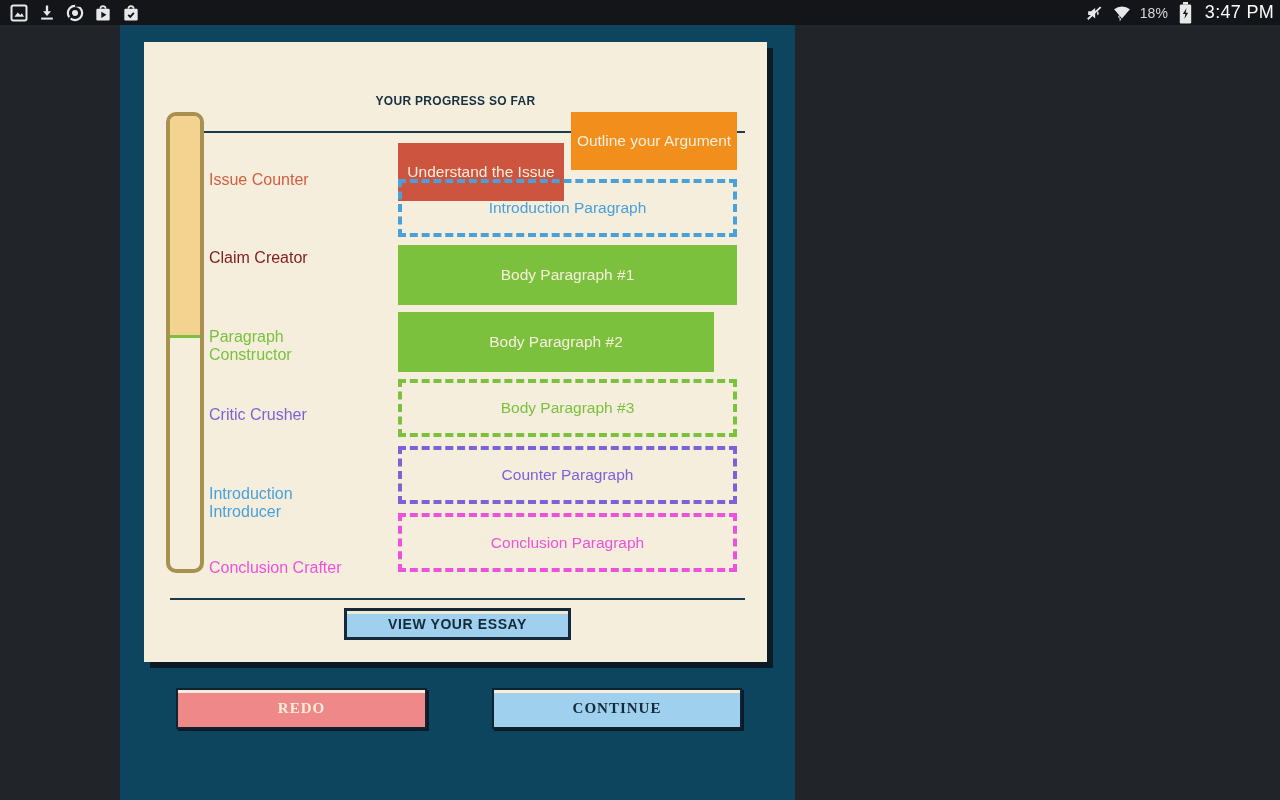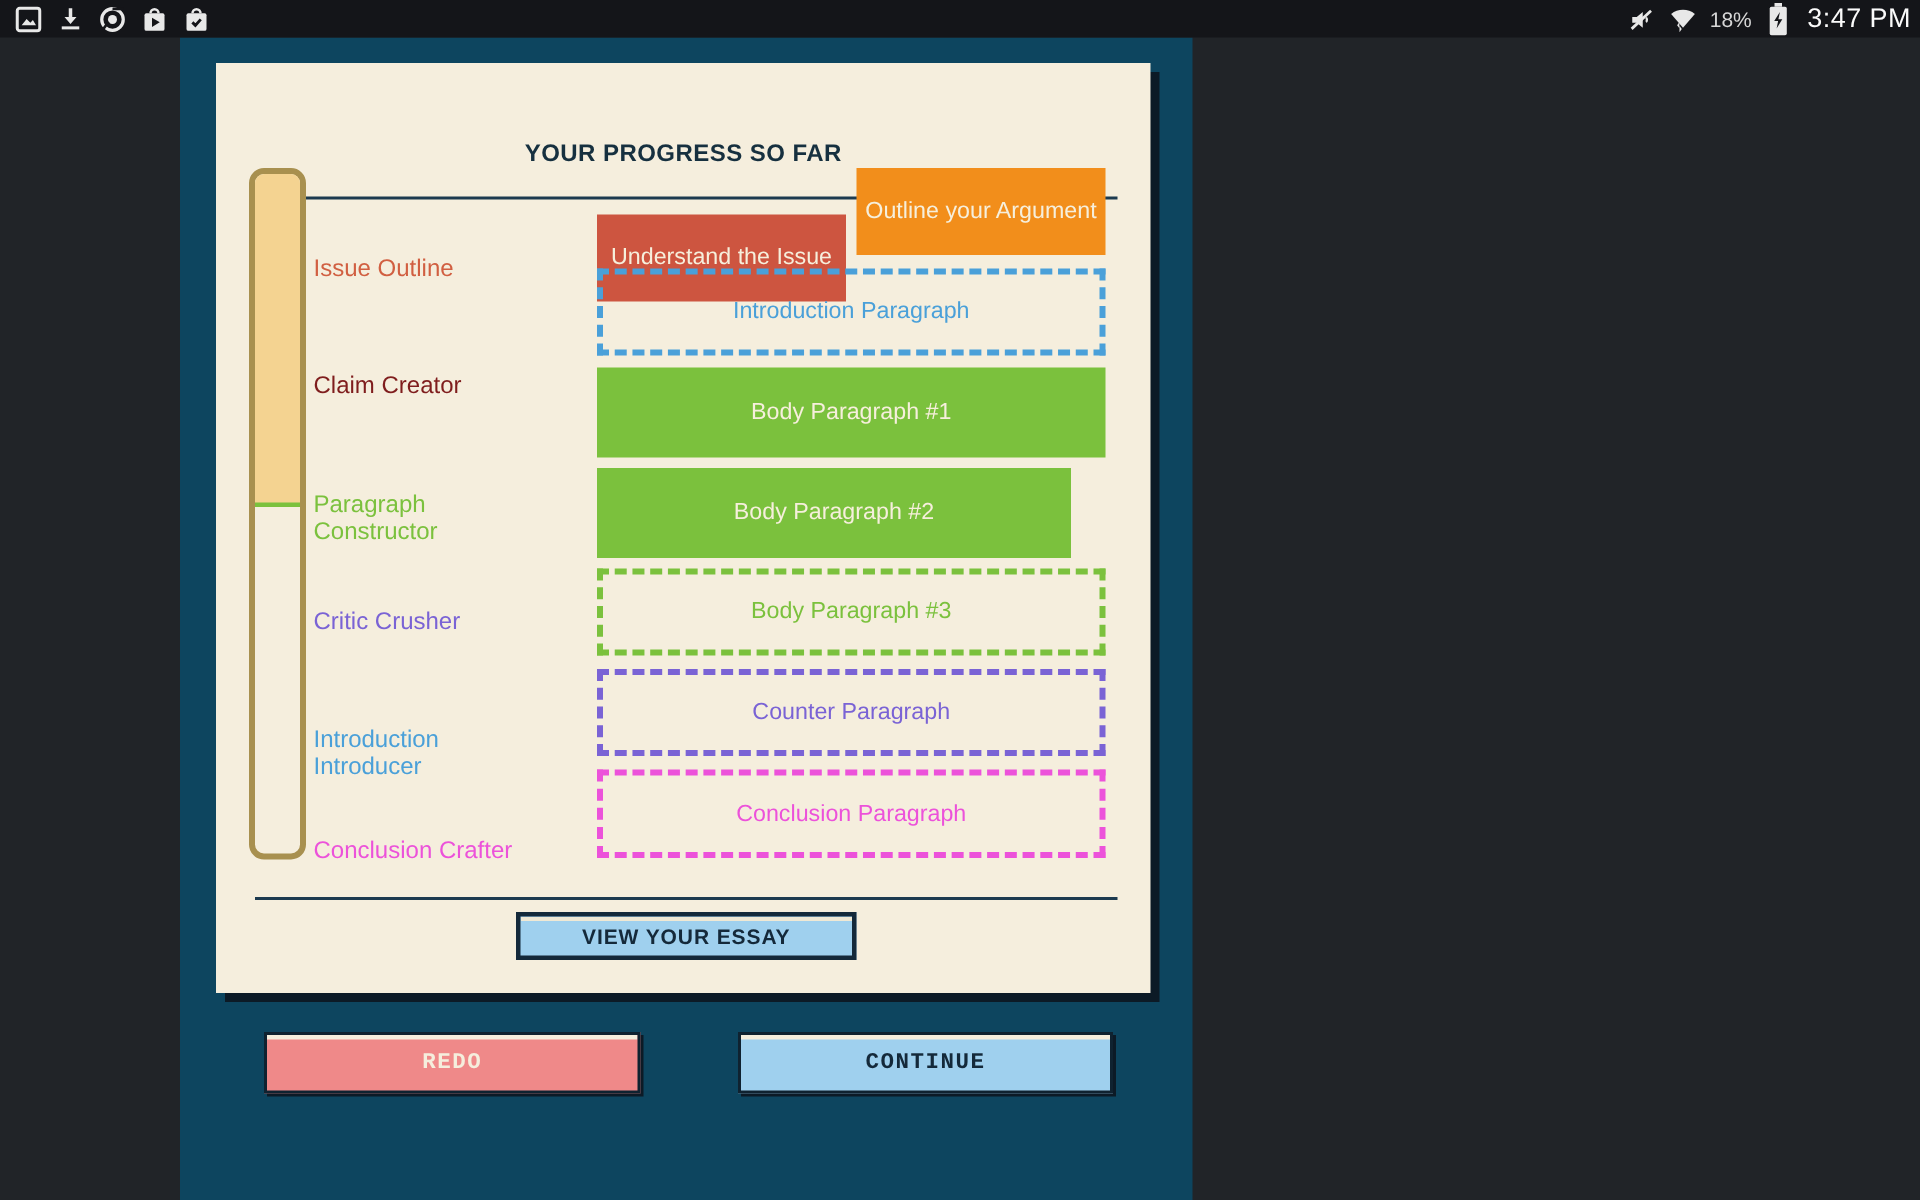--- a/index.html
+++ b/index.html
@@ -21,21 +21,21 @@
 
   
   .teal-panel { position:absolute; left:120px; top:25px; width:675px; height:775px; background:#0d455f; }
 
   .card {
     position:absolute; left:144px; top:42px; width:623px; height:620px;
     background:#f5eedd; box-shadow:6px 6px 0 #0c1a26;
   }
   .card-title {
     position:absolute; left:0; top:52px; width:100%; text-align:center;
-    color:#16303f; font-size:16px; font-weight:bold; letter-spacing:0.3px;
+    color:#16303f; font-size:12px; font-weight:bold; letter-spacing:0.3px;
   }
   .hr { position:absolute; left:26px; width:575px; height:2px; background:#1c3a4f; }
   .hr1 { top:89px; } .hr2 { top:556px; }
 
   
   .vbar {
     position:absolute; left:22px; top:70px; width:38px; height:461px;
     border:4px solid #a8904f; border-radius:10px; background:#f5eedd; overflow:hidden;
   }
   .vbar-fill { width:100%; border-bottom:3px solid #7bc13d; }
@@ -58,21 +58,21 @@
     background:#9fd0ee; border:3px solid #14293a; box-shadow:inset 0 3px 0 #efe8d4;
     color:#14293a; font-size:14px; font-weight:bold; letter-spacing:0.6px;
     display:flex; align-items:center; justify-content:center; cursor:pointer;
     font-family:"Liberation Sans", sans-serif;
   }
   .footer-btn {
     position:absolute; top:688px; height:41px; border:2px solid #0f2230;
     box-shadow:inset 0 3px 0 #f5eedd, 2px 2px 0 #0c1a26;
     display:flex; align-items:center; justify-content:center;
     font-size:15px; font-weight:bold; letter-spacing:1px; cursor:pointer;
-    font-family:Liberation Mono, monospace;
+    font-family:Liberation Serif, serif;
   }
   .redo-btn { left:176px; width:251px; background:#ef8989; color:#f5eedd; }
   .continue-btn { left:492px; width:250px; background:#9fd0ee; color:#14293a; }
 </style>
 </head>
 <body>
 
 <div class="statusbar">
   <div class="sb-left">
     <span class="sb-icon">
@@ -140,21 +140,21 @@
 <div class="teal-panel"></div>
 
 <div class="card">
   <div class="card-title">YOUR PROGRESS SO FAR</div>
   <div class="hr hr1"></div>
 
   <div class="vbar" style="border-color: rgb(168, 144, 79);">
     <div class="vbar-fill" style="background: rgb(244, 211, 145); border-color: rgb(123, 193, 61); height: 49%;"></div>
   </div>
 
-  <div class="mlabel" style="top: 129px; color: rgb(209, 95, 65);">Issue Outline</div>
+  <div class="mlabel" style="top: 129px; color: rgb(209, 95, 65);">Issue Counter</div>
   <div class="mlabel" style="top: 207px; color: #7f1d1d;">Claim Creator</div>
   <div class="mlabel" style="top: 286px; color: rgb(123, 193, 61);">Paragraph Constructor</div>
   <div class="mlabel" style="top: 364px; color: rgb(122, 99, 213);">Critic Crusher</div>
   <div class="mlabel" style="top: 443px; color: rgb(74, 160, 217);">Introduction Introducer</div>
   <div class="mlabel" style="top: 517px; color: rgb(236, 82, 218);">Conclusion Crafter</div>
 
   <div class="steps">
     <div class="stepbox filled" style="left: 0px; top: 70px; width: 166px; height: 58px; background: rgb(205, 85, 64); margin-top: 31px;">Understand the Issue</div>
     <div class="stepbox filled" style="left: 173px; top: 70px; width: 166px; height: 58px; background: rgb(242, 142, 27);">Outline your Argument</div>
     <div class="stepbox dashed" style="left: 0px; top: 137px; width: 339px; height: 58px; color: rgb(74, 160, 217); border-color: rgb(74, 160, 217);">Introduction Paragraph</div>

